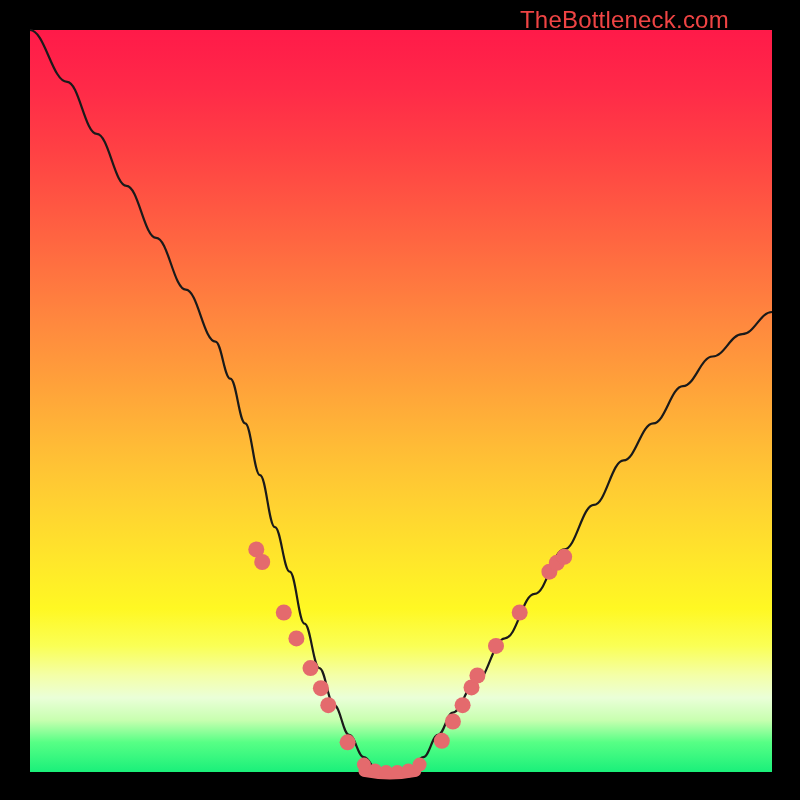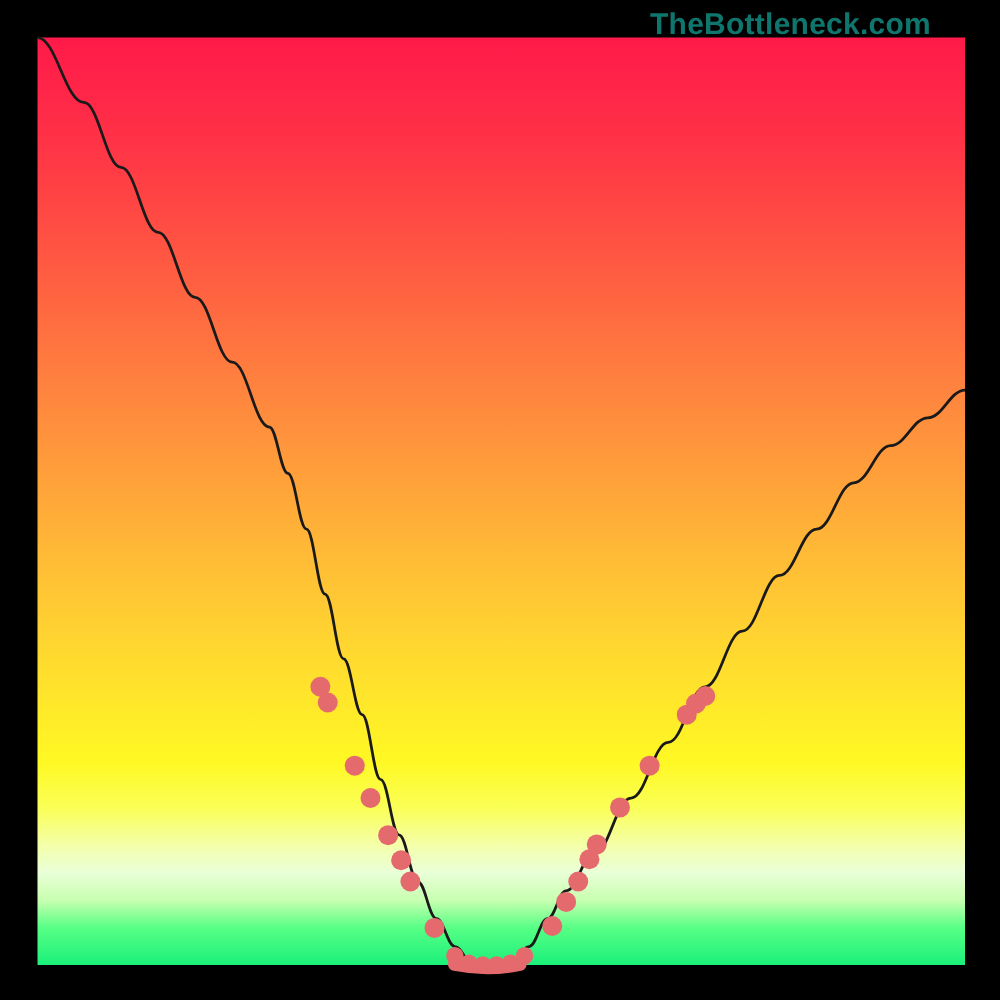--- a/index.html
+++ b/index.html
@@ -36,22 +36,22 @@
       #faff55 83%,
       #f4ffa8 87%,
       #eaffd8 90%,
       #c8ffb0 93%,
       #57ff85 96%,
       #1af07a 100%
     );
   }
   .watermark {
     position: absolute;
-    color: #0f766e;
-    font-weight: 700;
+    color: #ef4444;
+    font-weight: 400;
     letter-spacing: 0.2px;
   }
   svg.curve {
     position: absolute;
     left: 0;
     top: 0;
   }
   .dot {
     fill: #e46a6d;
   }

